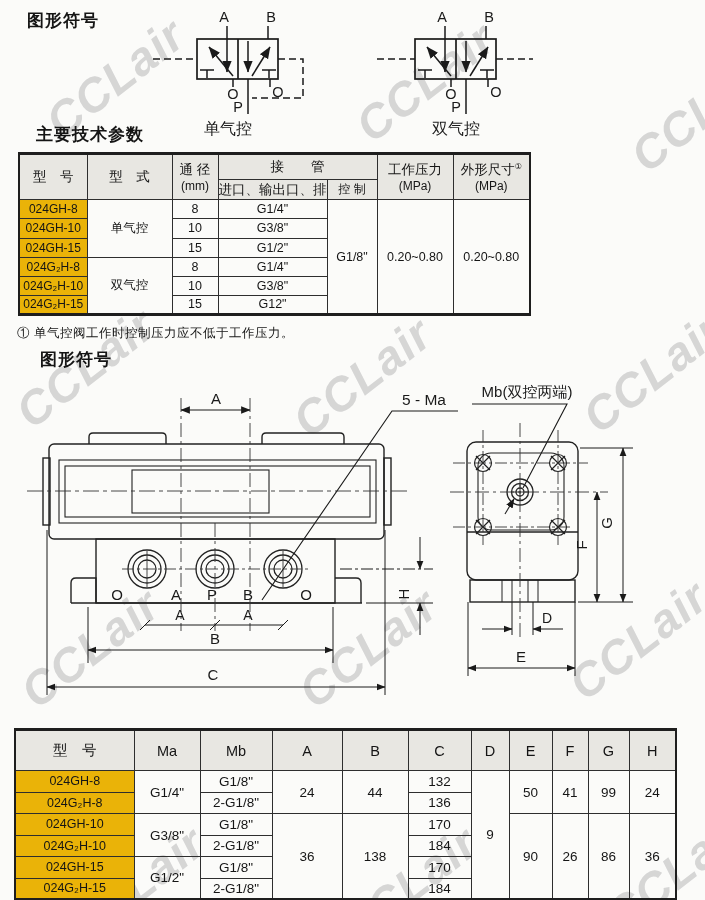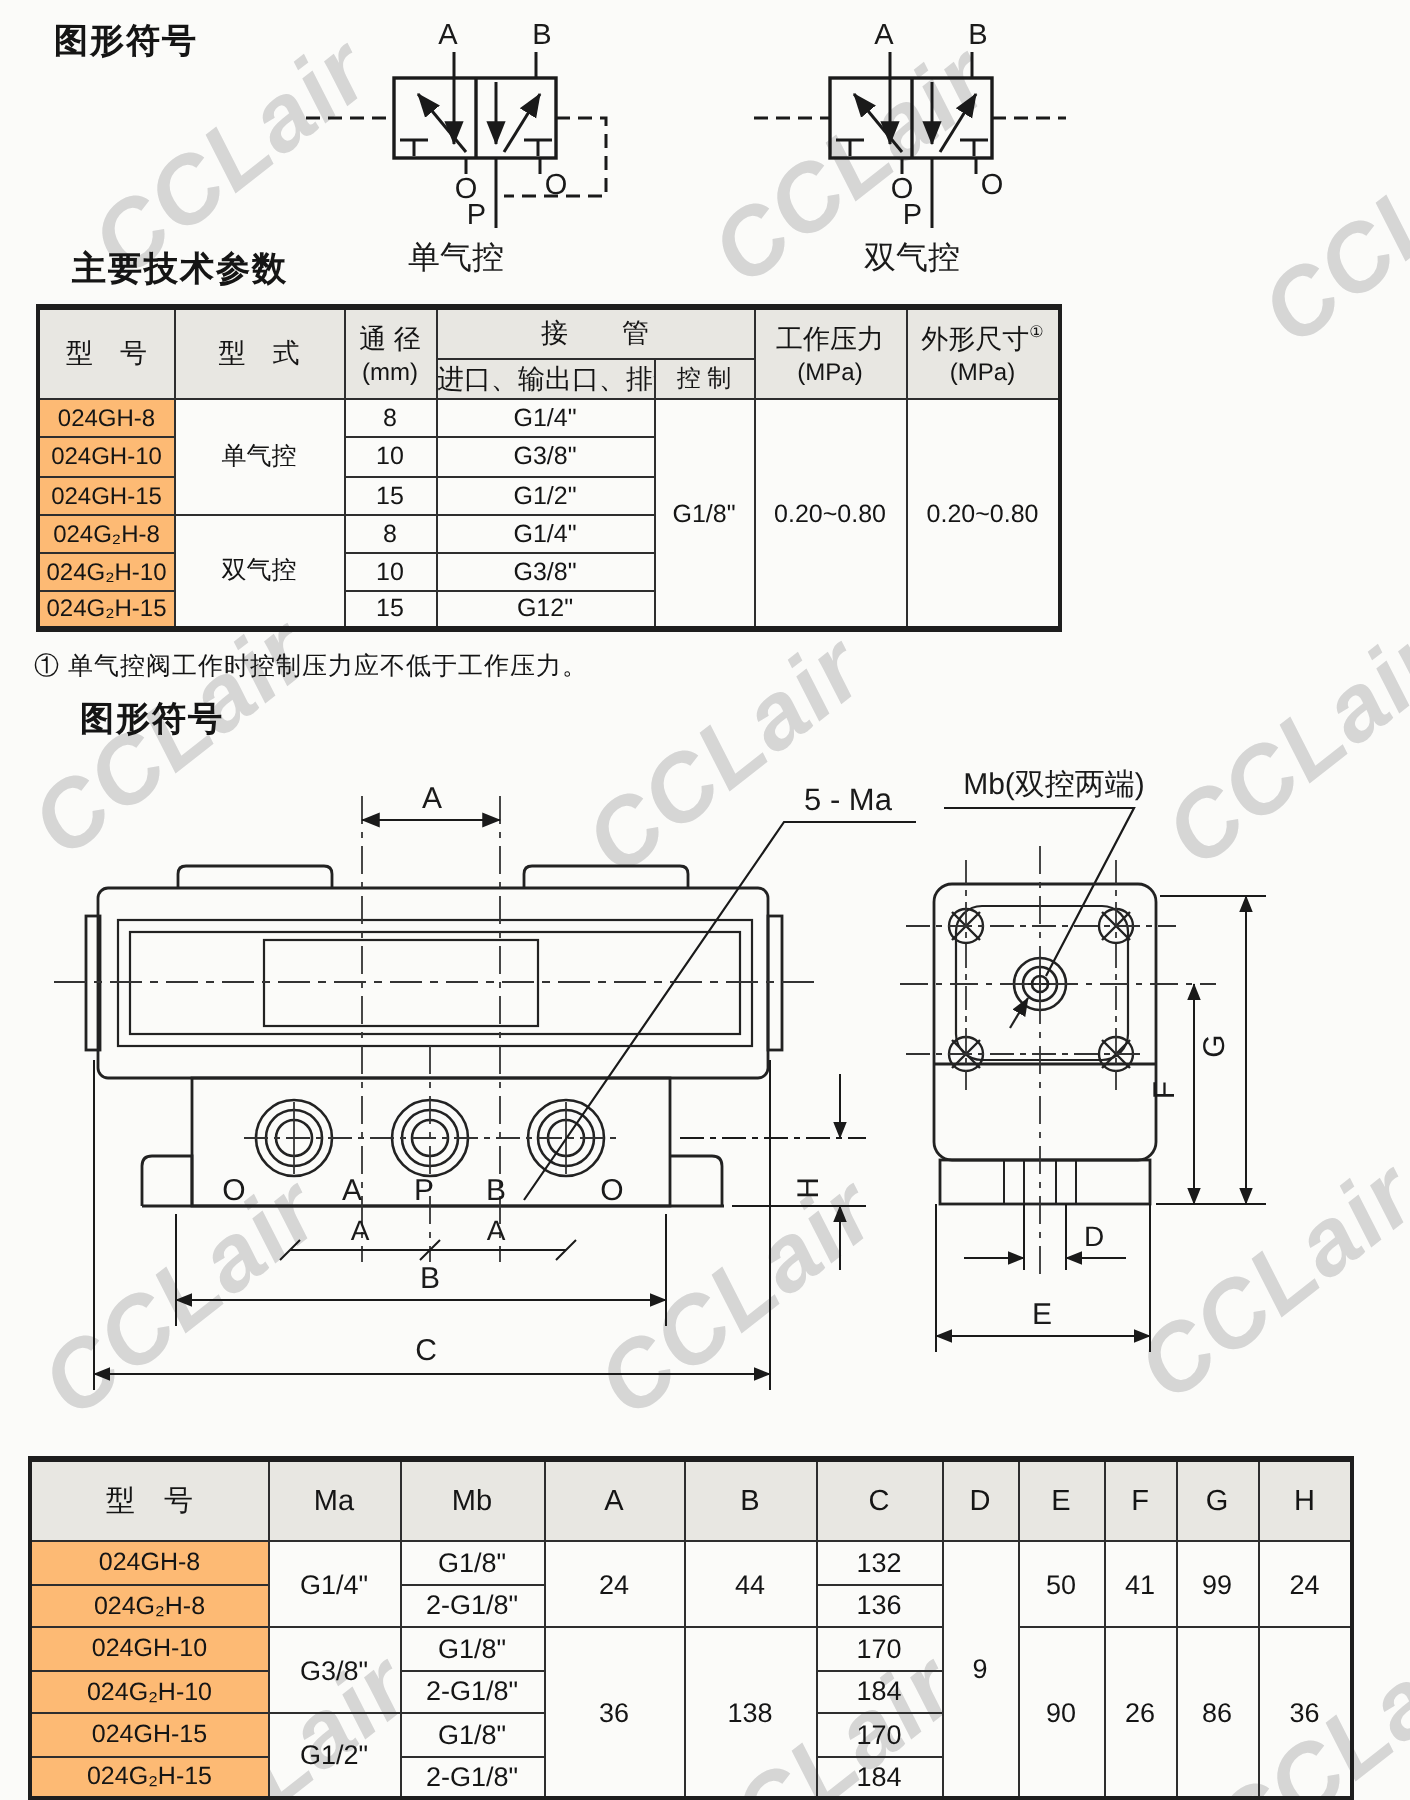--- a/index.html
+++ b/index.html
@@ -9,21 +9,21 @@
       letter-spacing:1px;color:#cdcdcd;opacity:.8;white-space:nowrap;
       transform:translate(-50%,-50%) rotate(-38deg);pointer-events:none;}
   .layer{position:absolute;z-index:1;}
   .sec-title{font-size:17px;font-weight:600;letter-spacing:1px;}
   
   table{border-collapse:collapse;table-layout:fixed;}
   .dtable{border:2px solid #1e1e1e;border-top-width:3px;border-bottom-width:3px;}
   .dtable td,.dtable th{border:1px solid #2e2e2e;padding:0;text-align:center;
       vertical-align:middle;font-weight:normal;overflow:hidden;white-space:nowrap;}
   .hd{background:#e8e7e2;}
-  .mcell{background:#fdba74;}
+  .mcell{background:#eab308;}
   .t1 th{font-size:13.5px;}
   .t1 td{font-size:12.5px;}
   .t1 .model{font-size:12px;}
   .small-h{font-size:10.5px;letter-spacing:0;}
   .t2 th{font-size:14.5px;}
   .t2 td{font-size:13.5px;}
   .t2 .model{font-size:12.5px;}
   sup{font-size:8px;}
   .fnote{font-size:12.5px;letter-spacing:.5px;}
   svg text{font-family:"Liberation Sans", sans-serif;fill:#1a1a1a;}

